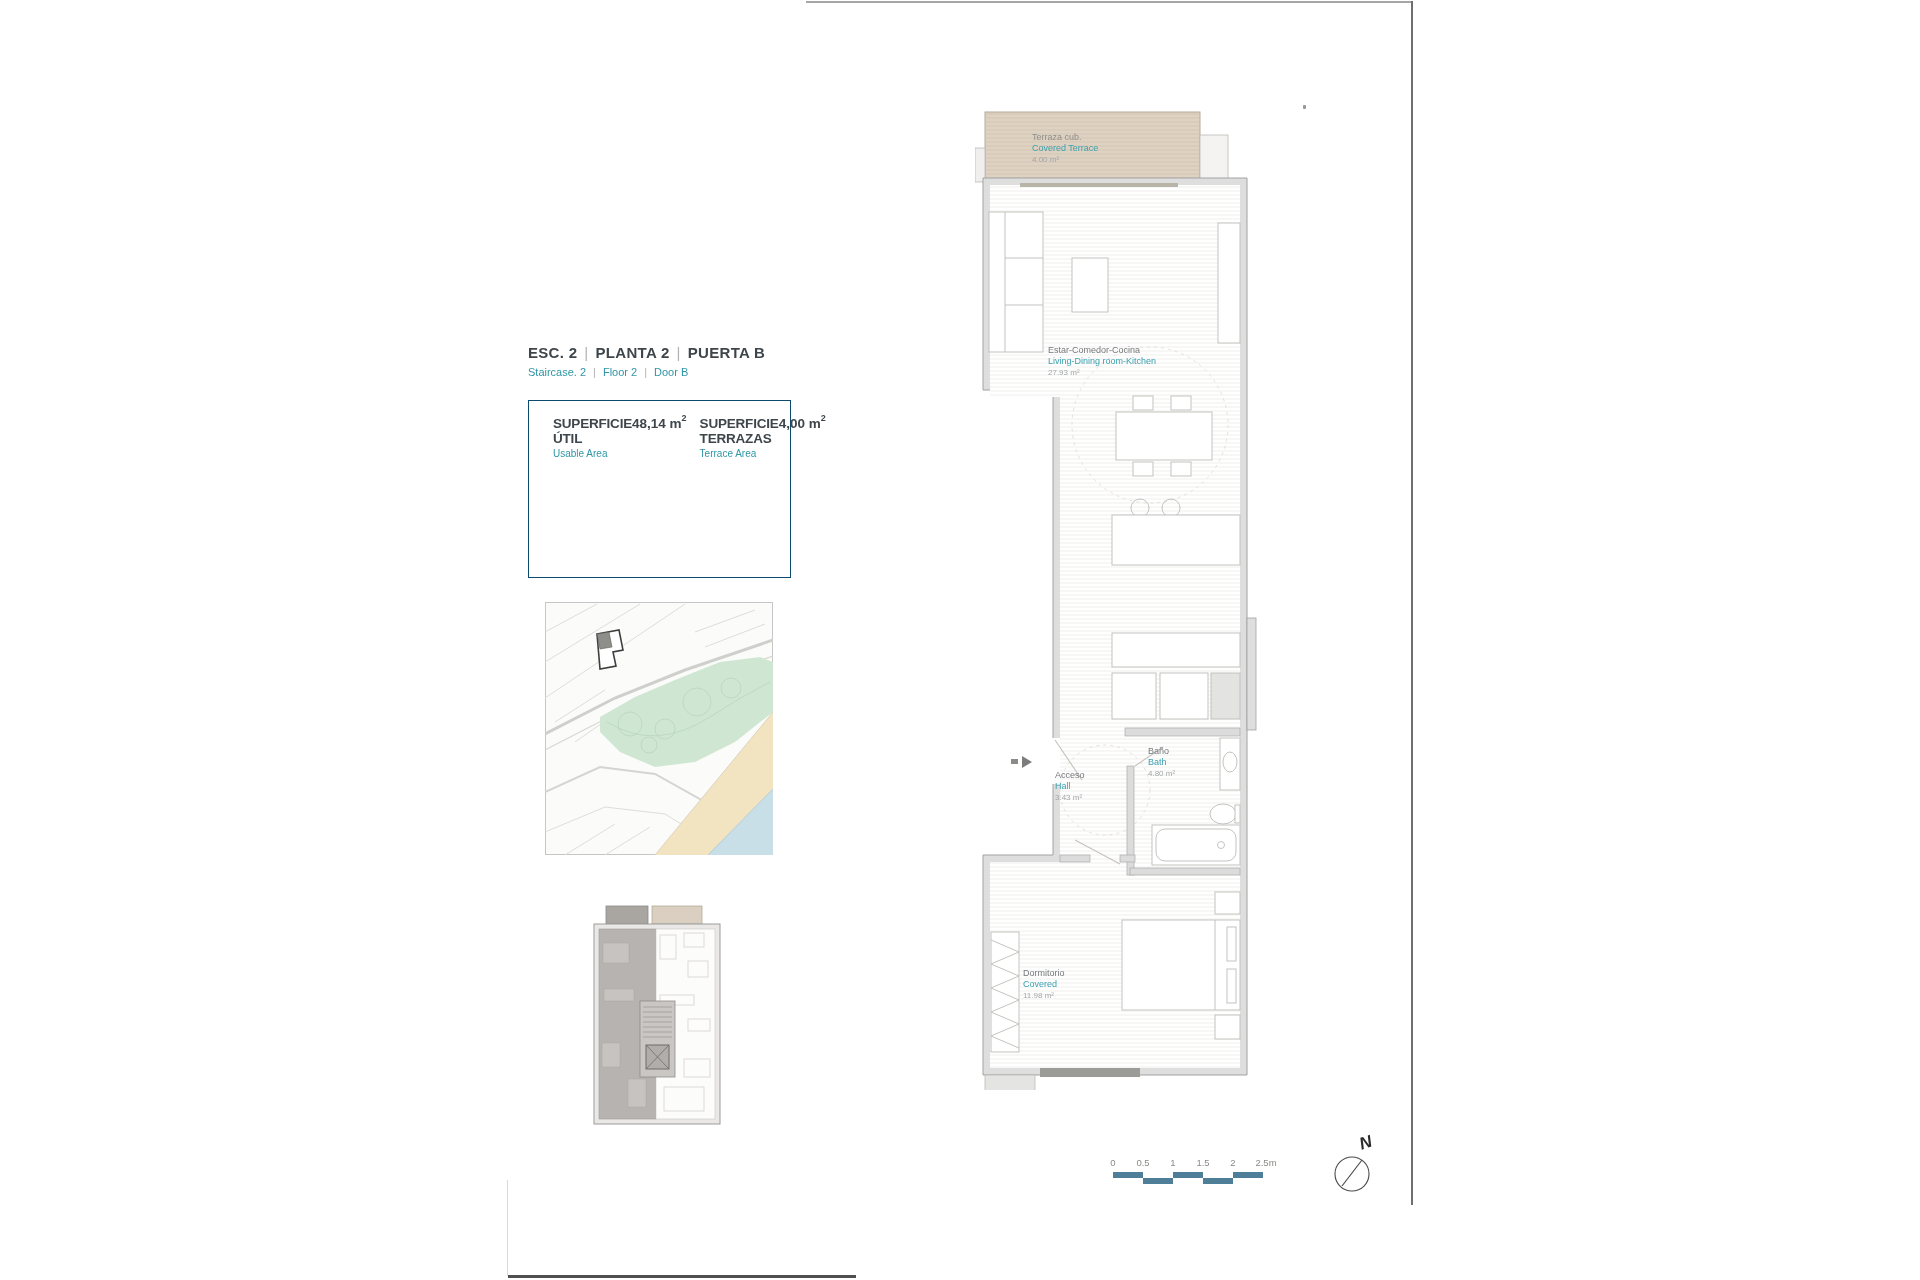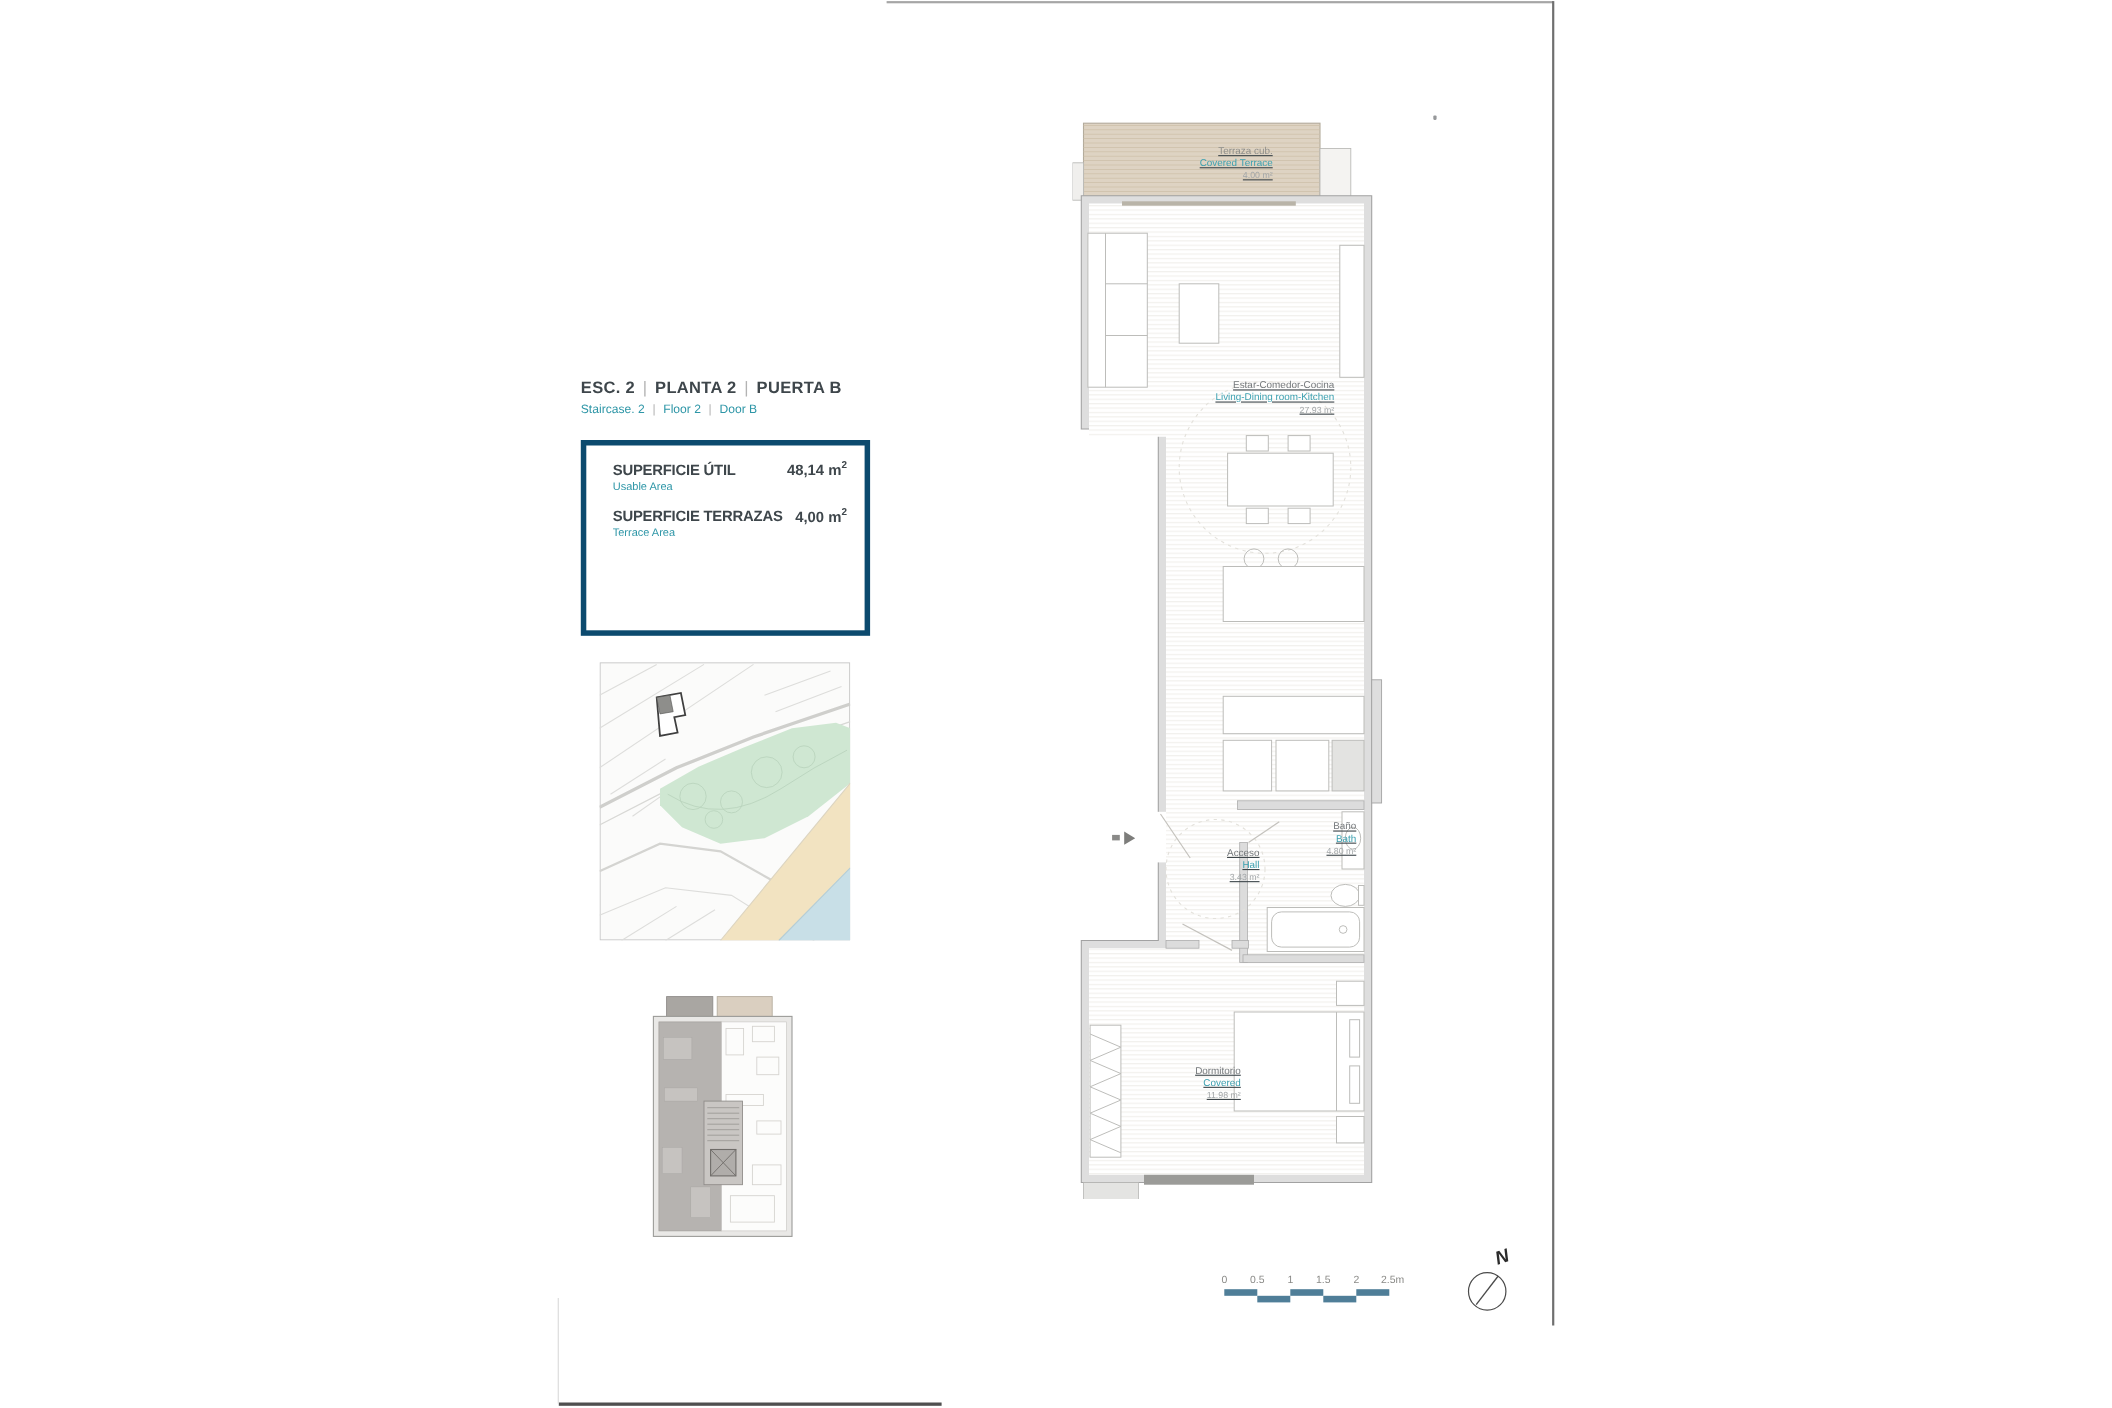--- a/index.html
+++ b/index.html
@@ -7,32 +7,32 @@
        font-family:"Liberation Sans","DejaVu Sans",sans-serif;color:#3e464b;}
   .abs{position:absolute;}
   .frame{position:absolute;background:#a6a6a6;}
   
   .title-block{position:absolute;left:528px;top:344px;white-space:nowrap;}
   .title-row1{font-size:15px;font-weight:700;letter-spacing:.3px;color:#3e464b;}
   .title-row1 .sep,.title-row2 .sep{color:#b3b3b3;font-weight:400;padding:0 7px;}
   .title-row2{font-size:11px;margin-top:5px;color:#2e96a7;}
   
   .area-box{position:absolute;left:528px;top:400px;width:263px;height:178px;
-            border:5px solid #0c4a6e;background:#fff;box-sizing:border-box;
-            padding:13px 16px 10px 24px;display:flex;flex-direction:column;gap:13px;}
+            border:1px solid #0c4a6e;background:#fff;box-sizing:border-box;
+            padding:13px 16px 10px 24px;display:flex;flex-direction:row;gap:13px;}
   .area-row .l1{display:flex;justify-content:space-between;align-items:baseline;
                 font-size:13.5px;font-weight:600;color:#3e464b;}
   .area-row .lbl{letter-spacing:-.2px;}
   .area-row .val{white-space:nowrap;}
   .area-row .val sup{font-size:9px;position:relative;top:-1px;}
   .area-row .l2{font-size:13px;font-weight:600;color:#3e464b;margin-top:1px;}
   .area-row .l2:empty{display:none;}
   .area-row .sub{font-size:10px;color:#2e96a7;margin-top:2px;}
   
-  .room-label{position:absolute;text-align:right;line-height:11px;pointer-events:none;text-decoration:underline;}
+  .room-label{position:absolute;text-align:left;line-height:11px;pointer-events:none;}
   .room-label .es{font-size:9px;color:#75797c;}
   .room-label.lite .es{color:#8e8e8a;}
   .room-label .en{font-size:9px;color:#3ba0b0;}
   .room-label .ar{font-size:8px;color:#a2a6a8;}
   
   .dot{position:absolute;left:1303px;top:105px;width:3px;height:4px;background:#96989a;border-radius:1px;}
   svg text{font-family:"Liberation Sans","DejaVu Sans",sans-serif;}
 </style>
 </head>
 <body>

